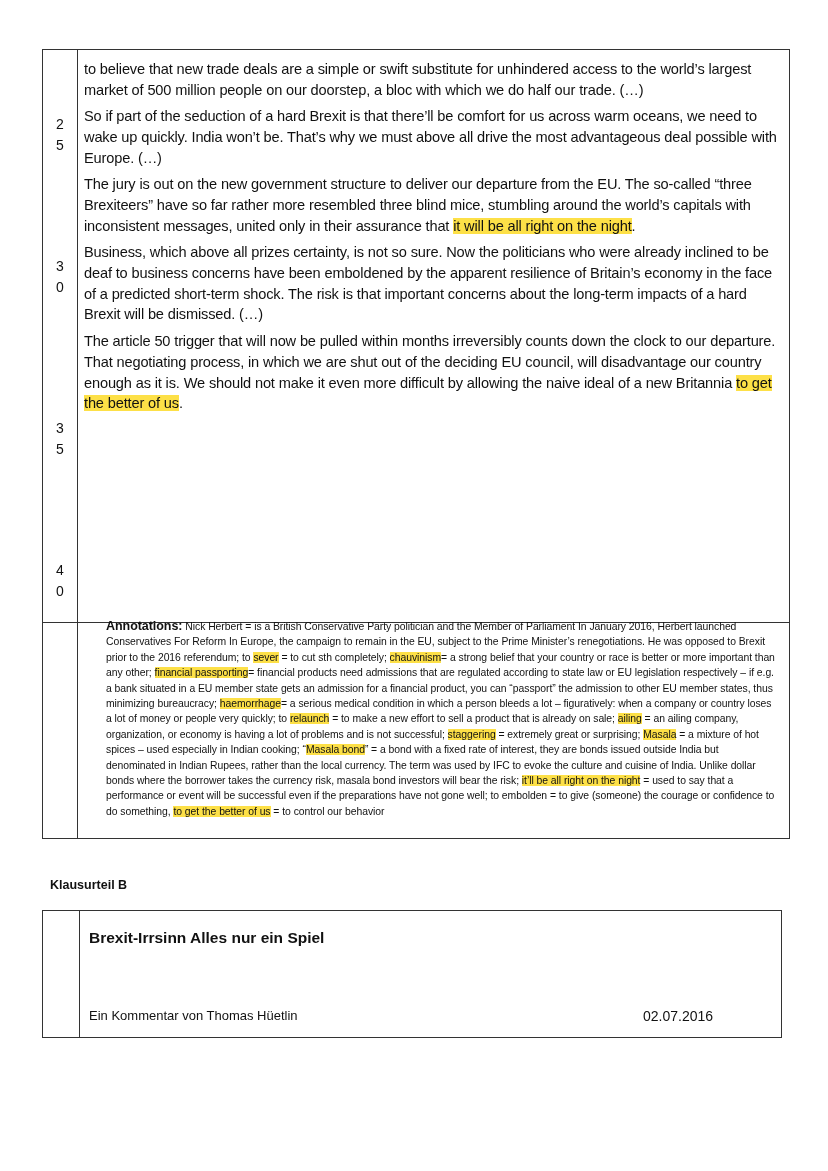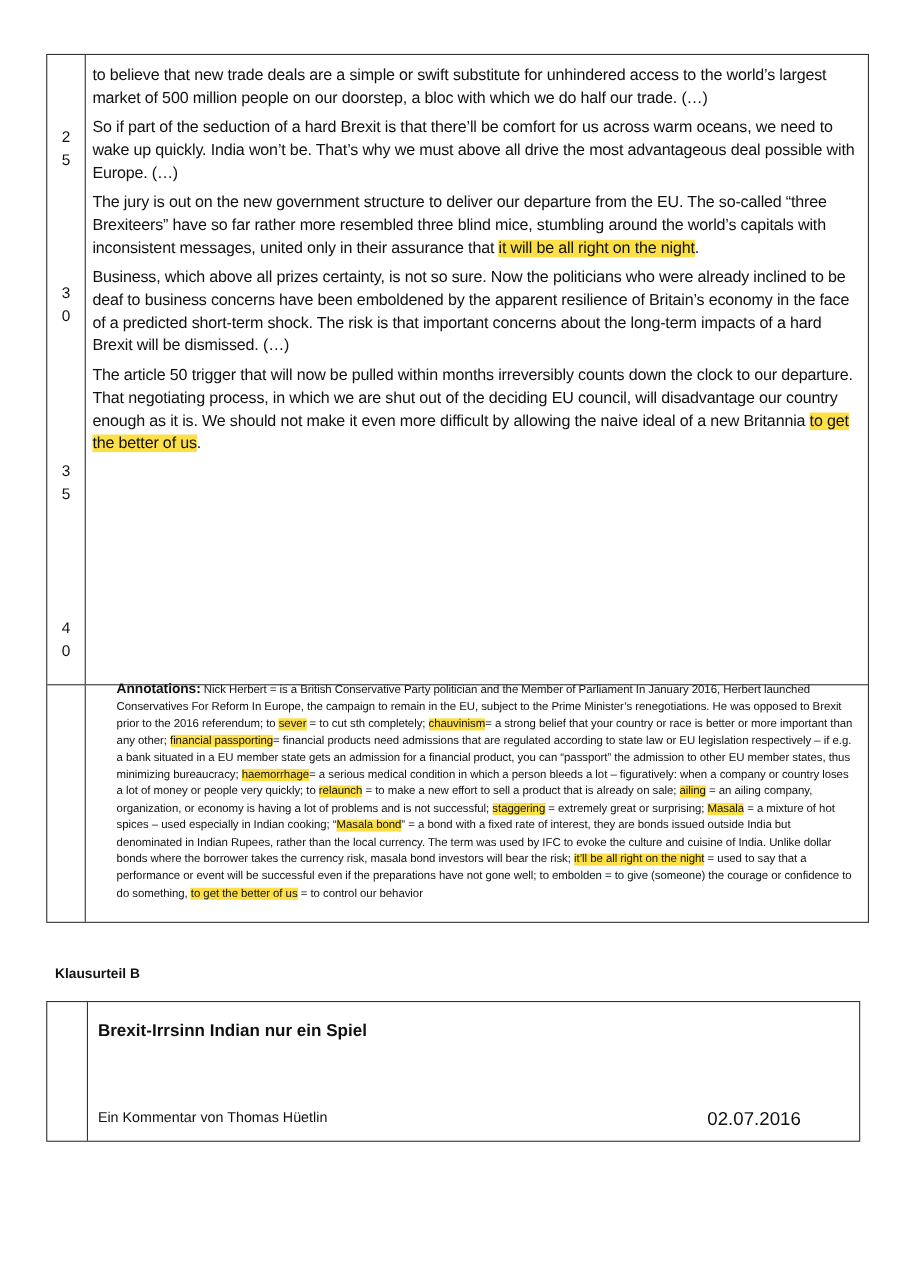--- a/index.html
+++ b/index.html
@@ -21,21 +21,21 @@
              font-size: 14px; line-height: 21px; }
   .para { position: absolute; left: 5px; right: 12px; font-size: 14.6px; line-height: 20.8px; letter-spacing: -0.15px; }
   .klausur { position: absolute; left: 50px; top: 878px; font-size: 12.5px; font-weight: bold; text-align: center; }
   .tbl-b { position: absolute; left: 42px; top: 910px; width: 740px; height: 128px;
            border: 1.5px solid #333; box-sizing: border-box; }
   .tbl-b .lc { position: absolute; left: 0; top: 0; bottom: 0; width: 36px; border-right: 1.5px solid #333; }
   .tbl-b .title { position: absolute; left: 46px; top: 18px; font-size: 15.5px; font-weight: bold; }
   .tbl-b .lead { position: absolute; left: 46px; top: 48px; right: 14px; font-size: 14.5px;
                  line-height: 21px; font-style: italic; letter-spacing: -0.15px; }
   .tbl-b .author { position: absolute; left: 46px; top: 97px; font-size: 13px; }
-  .tbl-b .date { position: absolute; left: 600px; top: 97px; font-size: 17px; }
+  .tbl-b .date { position: absolute; left: 600px; top: 97px; font-size: 14px; }
 </style>
 </head>
 <body>
 
 <div class="tbl-main">
   <div class="linecol">
     <div class="linenum" style="top:64px"><span style="white-space:pre-line">2
 5</span></div>
     <div class="linenum" style="top:206px"><span style="white-space:pre-line">3
 0</span></div>
@@ -55,16 +55,16 @@
   <div class="annot-linecol"></div>
   <div class="annot">
     <span class="label">Annotations:</span><span id="annot-body"><span> Nick Herbert = is a British Conservative Party politician and the Member of Parliament In January 2016, Herbert launched Conservatives For Reform In Europe, the campaign to remain in the EU, subject to the Prime Minister’s renegotiations. He was opposed to Brexit prior to the 2016 referendum; to </span><span class="hl">sever</span><span> = to cut sth completely; </span><span class="hl">chauvinism</span><span>= a strong belief that your country or race is better or more important than any other; </span><span class="hl">financial passporting</span><span>= financial products need admissions that are regulated according to state law or EU legislation respectively – if e.g. a bank situated in a EU member state gets an admission for a financial product, you can “passport” the admission to other EU member states, thus minimizing bureaucracy; </span><span class="hl">haemorrhage</span><span>= a serious medical condition in which a person bleeds a lot – figuratively: when a company or country loses a lot of money or people very quickly; to </span><span class="hl">relaunch</span><span> = to make a new effort to sell a product that is already on sale; </span><span class="hl">ailing</span><span> = an ailing company, organization, or economy is having a lot of problems and is not successful; </span><span class="hl">staggering</span><span> = extremely great or surprising; </span><span class="hl">Masala</span><span> = a mixture of hot spices – used especially in Indian cooking; “</span><span class="hl">Masala bond</span><span>” = a bond with a fixed rate of interest, they are bonds issued outside India but denominated in Indian Rupees, rather than the local currency. The term was used by IFC to evoke the culture and cuisine of India. Unlike dollar bonds where the borrower takes the currency risk, masala bond investors will bear the risk; </span><span class="hl">it’ll be all right on the night</span><span> = used to say that a performance or event will be successful even if the preparations have not gone well; to embolden = to give (someone) the courage or confidence to do something, </span><span class="hl">to get the better of us</span><span> = to control our behavior</span></span>
   </div>
 </div>
 
 <div class="klausur">Klausurteil B</div>
 
 <div class="tbl-b">
   <div class="lc"></div>
-  <div class="title">Brexit-Irrsinn Indian nur ein Spiel</div>
+  <div class="title">Brexit-Irrsinn Alles nur ein Spiel</div>
   <div class="author">Ein Kommentar von Thomas Hüetlin</div>
   <div class="date">02.07.2016</div>
 </div>
 
 </body></html>

